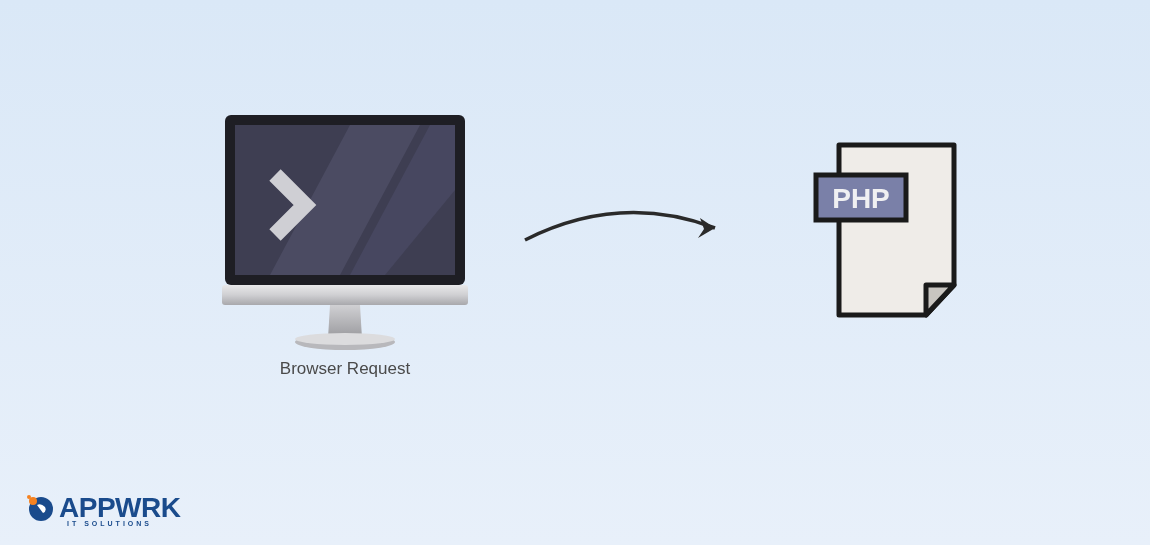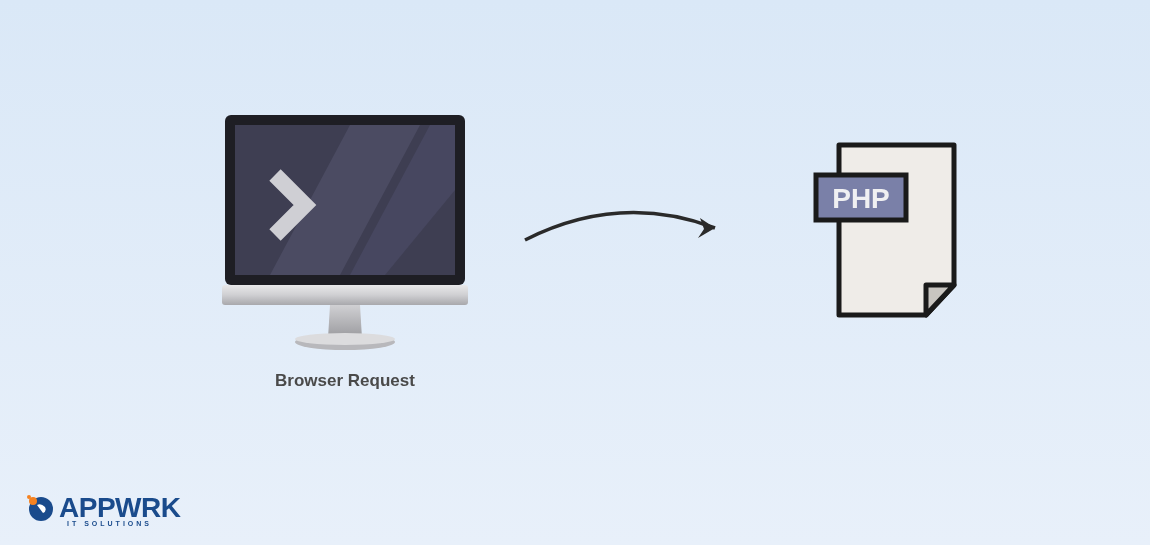--- a/index.html
+++ b/index.html
@@ -19,24 +19,23 @@
       height: 300px;
     }
     .monitor-group {
       position: absolute;
       left: 0;
       top: 0;
       width: 250px;
     }
     .monitor-label {
       text-align: center;
-      margin-top: 12px;
       color: #4a4a4a;
       font-size: 17px;
-      font-weight: 700;
+      font-weight: 400;
     }
     .arrow-container {
       position: absolute;
       left: 300px;
       top: 90px;
       width: 210px;
       height: 60px;
     }
     .php-file {
       position: absolute;

